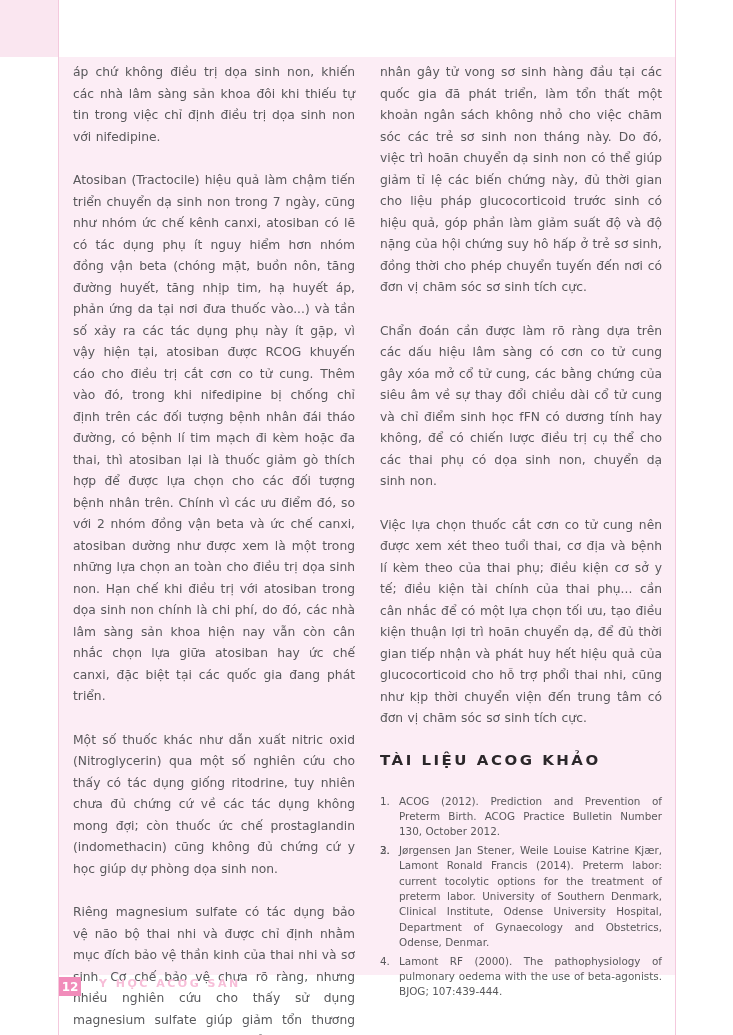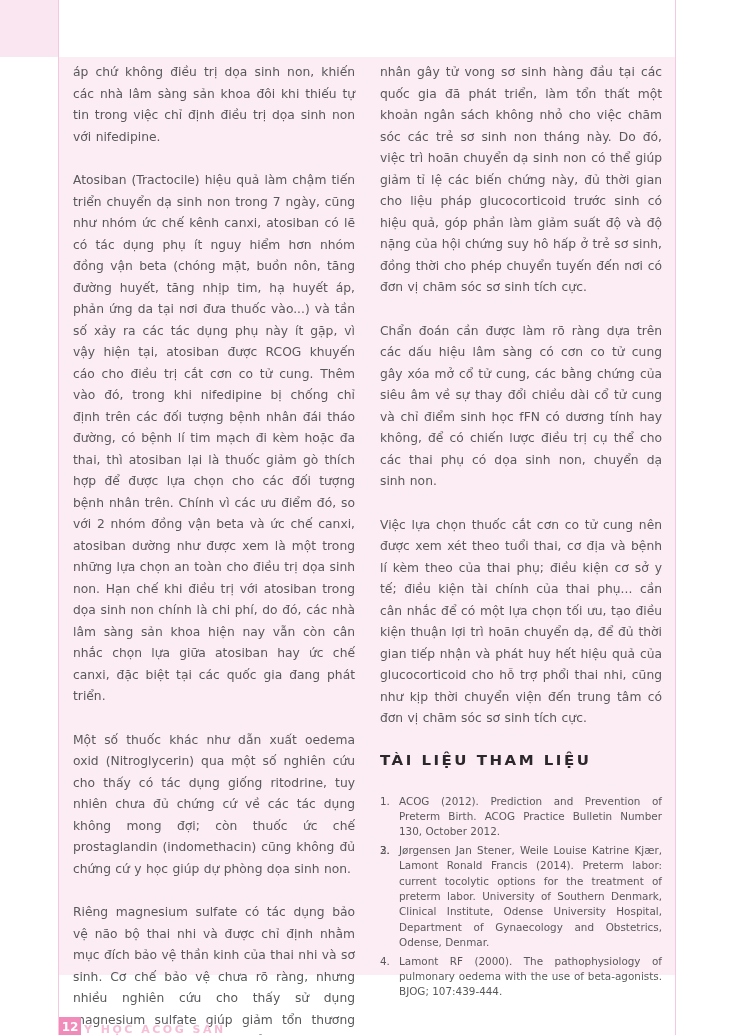--- a/index.html
+++ b/index.html
@@ -73,23 +73,22 @@
     color: var(--body_text, #58585b);
   }
   .ref-num {
     position: absolute;
     left: 0; top: 0;
   }
   .footer {
     position: absolute;
     left: 59px; top: 977px;
     display: flex;
-    align-items: flex-end;
-    gap: 3px;
-    margin-top: 40px;
+    align-items: flex-start;
+    gap: 18px;
   }
   .page-badge {
     min-width: 22px; height: 19px;
     background: var(--badge_pink, #f18cba);
     color: #ffffff;
     font-size: 12px;
     font-weight: bold;
     display: flex;
     align-items: center;
     justify-content: center;
@@ -108,30 +107,30 @@
 
   <div class="corner-block"></div>
   <div class="rule-v rule-left"></div>
   <div class="rule-v rule-right"></div>
 
   <div class="content">
 
     <div class="col">
       <p class="body-text">áp chứ không điều trị dọa sinh non, khiến các nhà lâm sàng sản khoa đôi khi thiếu tự tin trong việc chỉ định điều trị dọa sinh non với nifedipine.</p>
       <p class="body-text">Atosiban (Tractocile) hiệu quả làm chậm tiến triển chuyển dạ sinh non trong 7 ngày, cũng như nhóm ức chế kênh canxi, atosiban có lẽ có tác dụng phụ ít nguy hiểm hơn nhóm đồng vận beta (chóng mặt, buồn nôn, tăng đường huyết, tăng nhịp tim, hạ huyết áp, phản ứng da tại nơi đưa thuốc vào...) và tần số xảy ra các tác dụng phụ này ít gặp, vì vậy hiện tại, atosiban được RCOG khuyến cáo cho điều trị cắt cơn co tử cung. Thêm vào đó, trong khi nifedipine bị chống chỉ định trên các đối tượng bệnh nhân đái tháo đường, có bệnh lí tim mạch đi kèm hoặc đa thai, thì atosiban lại là thuốc giảm gò thích hợp để được lựa chọn cho các đối tượng bệnh nhân trên. Chính vì các ưu điểm đó, so với 2 nhóm đồng vận beta và ức chế canxi, atosiban dường như được xem là một trong những lựa chọn an toàn cho điều trị dọa sinh non. Hạn chế khi điều trị với atosiban trong dọa sinh non chính là chi phí, do đó, các nhà lâm sàng sản khoa hiện nay vẫn còn cân nhắc chọn lựa giữa atosiban hay ức chế canxi, đặc biệt tại các quốc gia đang phát triển.</p>
-      <p class="body-text">Một số thuốc khác như dẫn xuất oedema oxid (Nitroglycerin) qua một số nghiên cứu cho thấy có tác dụng giống ritodrine, tuy nhiên chưa đủ chứng cứ về các tác dụng không mong đợi; còn thuốc ức chế prostaglandin (indomethacin) cũng không đủ chứng cứ y học giúp dự phòng dọa sinh non.</p>
+      <p class="body-text">Một số thuốc khác như dẫn xuất nitric oxid (Nitroglycerin) qua một số nghiên cứu cho thấy có tác dụng giống ritodrine, tuy nhiên chưa đủ chứng cứ về các tác dụng không mong đợi; còn thuốc ức chế prostaglandin (indomethacin) cũng không đủ chứng cứ y học giúp dự phòng dọa sinh non.</p>
       <p class="body-text">Riêng magnesium sulfate có tác dụng bảo vệ não bộ thai nhi và được chỉ định nhằm mục đích bảo vệ thần kinh của thai nhi và sơ sinh. Cơ chế bảo vệ chưa rõ ràng, nhưng nhiều nghiên cứu cho thấy sử dụng magnesium sulfate giúp giảm tổn thương não bộ sơ sinh, do đó có thể được chỉ định cho thai phụ với tuổi thai &lt; 30 tuần, dọa sinh non có tiên lượng cuộc sinh xảy ra trong vòng 24 giờ.</p>
 
     </div>
 
     <div class="col">
       <p class="body-text">nhân gây tử vong sơ sinh hàng đầu tại các quốc gia đã phát triển, làm tổn thất một khoản ngân sách không nhỏ cho việc chăm sóc các trẻ sơ sinh non tháng này. Do đó, việc trì hoãn chuyển dạ sinh non có thể giúp giảm tỉ lệ các biến chứng này, đủ thời gian cho liệu pháp glucocorticoid trước sinh có hiệu quả, góp phần làm giảm suất độ và độ nặng của hội chứng suy hô hấp ở trẻ sơ sinh, đồng thời cho phép chuyển tuyến đến nơi có đơn vị chăm sóc sơ sinh tích cực.</p>
       <p class="body-text">Chẩn đoán cần được làm rõ ràng dựa trên các dấu hiệu lâm sàng có cơn co tử cung gây xóa mở cổ tử cung, các bằng chứng của siêu âm về sự thay đổi chiều dài cổ tử cung và chỉ điểm sinh học fFN có dương tính hay không, để có chiến lược điều trị cụ thể cho các thai phụ có dọa sinh non, chuyển dạ sinh non.</p>
       <p class="body-text">Việc lựa chọn thuốc cắt cơn co tử cung nên được xem xét theo tuổi thai, cơ địa và bệnh lí kèm theo của thai phụ; điều kiện cơ sở y tế; điều kiện tài chính của thai phụ... cần cân nhắc để có một lựa chọn tối ưu, tạo điều kiện thuận lợi trì hoãn chuyển dạ, để đủ thời gian tiếp nhận và phát huy hết hiệu quả của glucocorticoid cho hỗ trợ phổi thai nhi, cũng như kịp thời chuyển viện đến trung tâm có đơn vị chăm sóc sơ sinh tích cực.</p>
-      <h2 class="refs-heading">TÀI LIỆU THAM LIỆU</h2>
+      <h2 class="refs-heading">TÀI LIỆU ACOG KHẢO</h2>
       <ol class="refs-list">
         <li class="ref-item">
           <span class="ref-num">1.</span>
           <span class="ref-text">ACOG (2012). Prediction and Prevention of Preterm Birth. ACOG Practice Bulletin Number 130, October 2012.</span>
         </li>
         <li class="ref-item">
           <span class="ref-num">2.</span>
         </li>
         <li class="ref-item">
           <span class="ref-num">3.</span>

